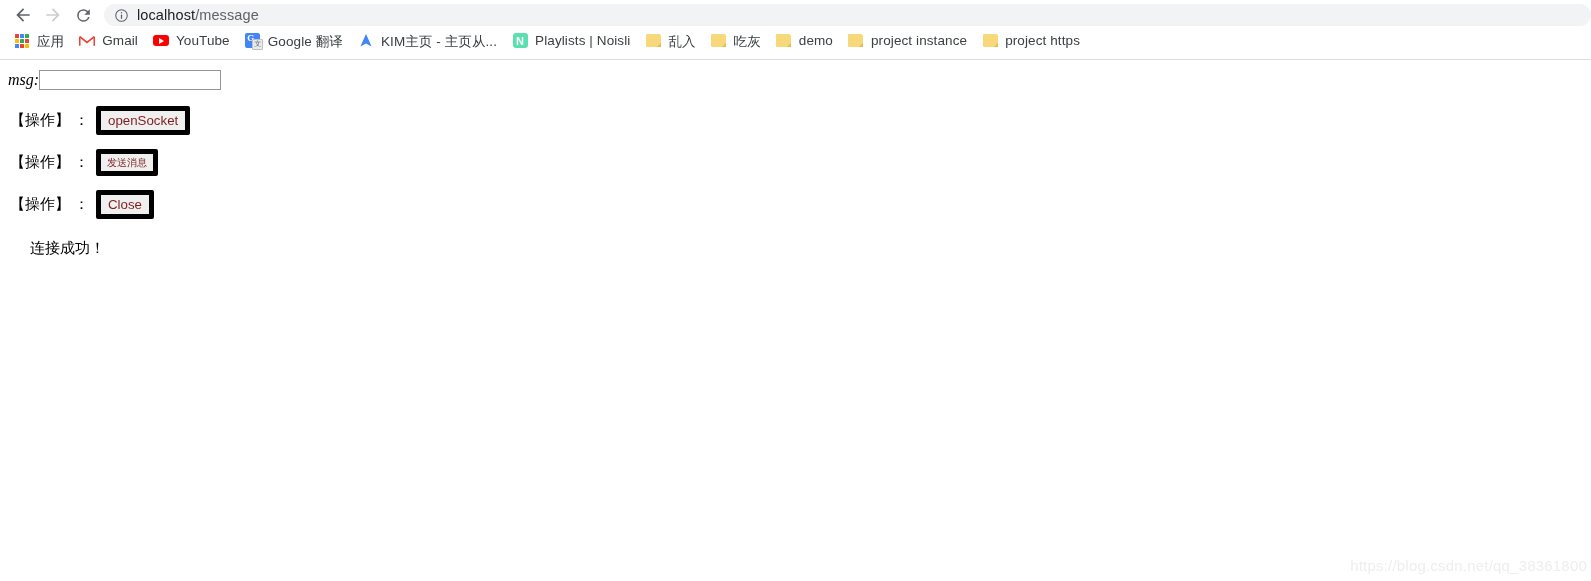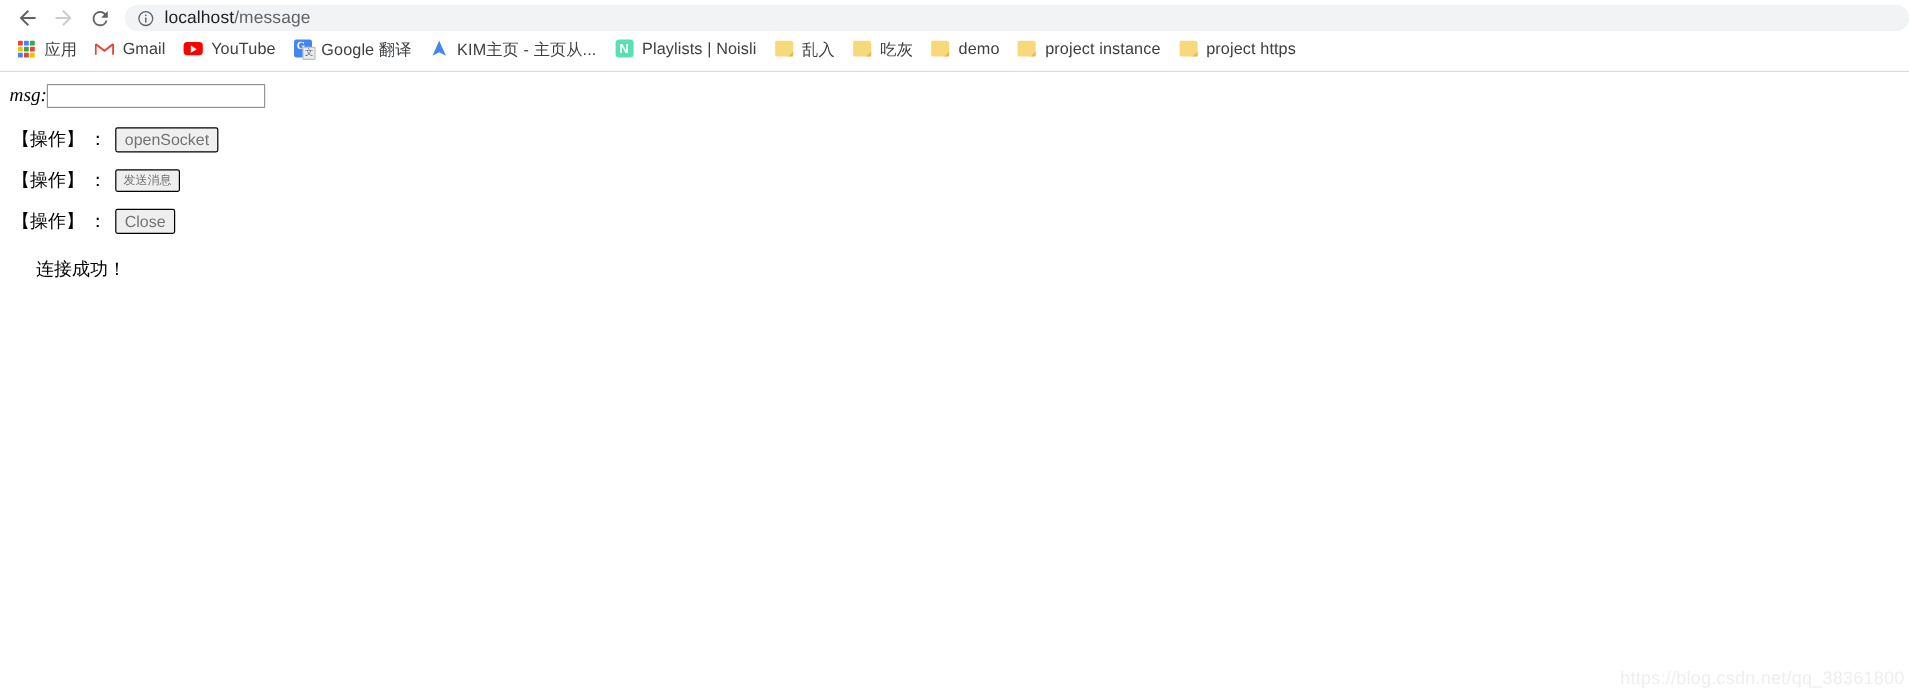--- a/index.html
+++ b/index.html
@@ -234,23 +234,23 @@
   }
   .op-colon {
     font-size: 15px;
     color: #000;
     margin: 0 7px 0 4px;
     font-family: "Liberation Serif", serif;
   }
   .btn {
     font-family: "Liberation Sans", sans-serif;
     font-size: 13.3px;
-    color: #737373;
+    color: #7f1d1d;
     background: #efefef;
-    border: 1px solid #000000;
+    border: 5px solid #000000;
     border-radius: 2px;
     padding: 2px 7px;
     line-height: 15px;
     cursor: pointer;
   }
   .btn-cjk { font-family: Liberation Sans, sans-serif; font-size: 10px; padding: 1px 6px; text-align: right; }
 
   .status-text {
     margin-top: 20px;
     padding-left: 2px;

